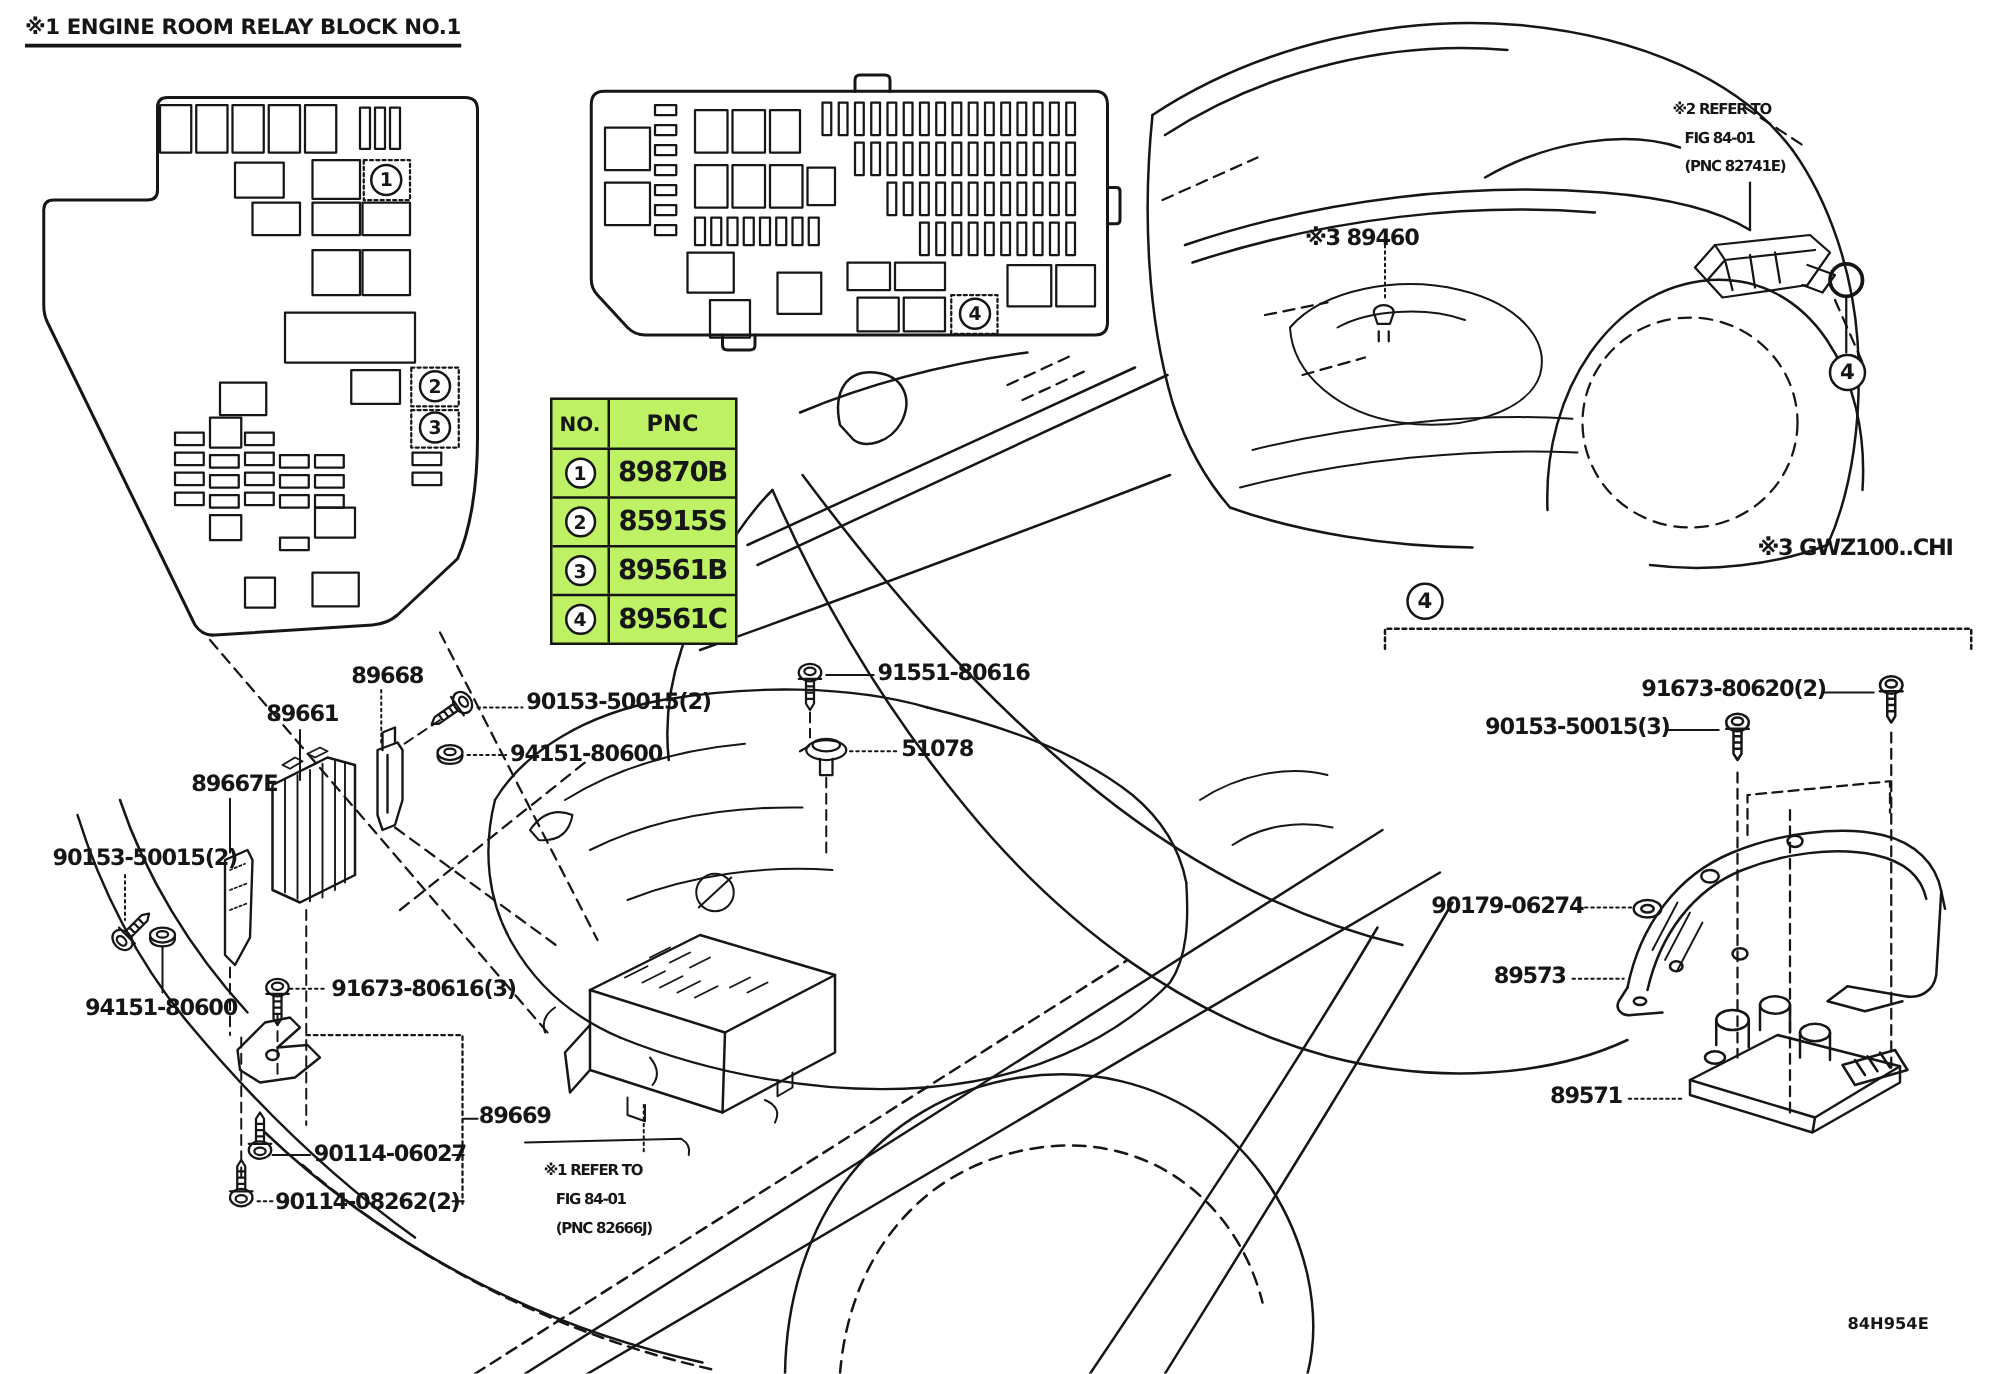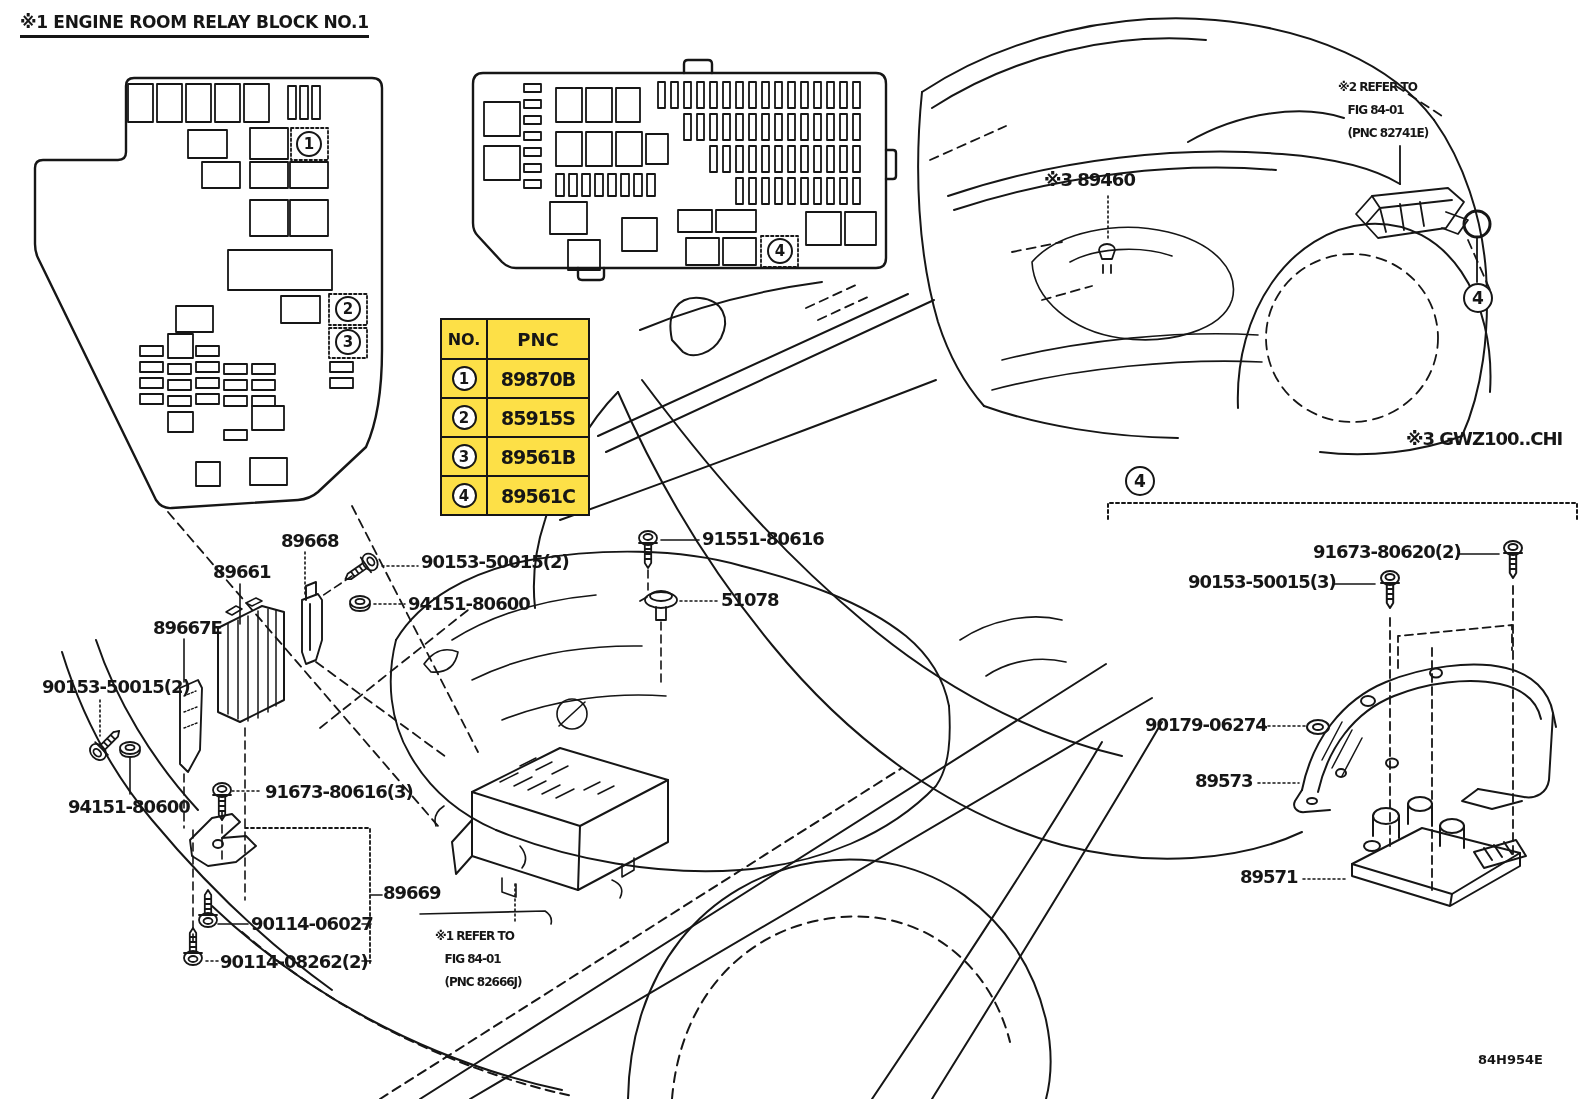--- a/index.html
+++ b/index.html
@@ -12,26 +12,26 @@
         white-space:pre;line-height:23px;color:#161616;}
   .inset-title{position:absolute;font-weight:bold;font-size:17px;letter-spacing:-0.3px;
         border-bottom:3px solid #161616;padding-bottom:3px;color:#161616;}
   .code{position:absolute;font-weight:bold;font-size:13px;letter-spacing:0;}
   .cnum{display:flex;align-items:center;justify-content:center;
         border:2.5px solid #161616;border-radius:50%;
         font-weight:bold;font-size:15px;color:#161616;background:#fff;}
   .cnum.abs{position:absolute;width:26px;height:26px;box-sizing:border-box;}
   .cnum.big{width:30px;height:30px;font-size:17px;}
   .pnc-table{position:absolute;left:440px;top:318px;width:150px;
-        border:2.5px solid #161616;box-sizing:border-box;background:#fde047;}
+        border:2.5px solid #161616;box-sizing:border-box;background:#bef264;}
   .pt-row{display:flex;height:37px;border-top:2px solid #161616;}
   .pt-row:first-child{border-top:none;height:38px;}
   .pt-no{width:44px;border-right:2px solid #161616;display:flex;align-items:center;justify-content:center;}
   .pt-pnc{flex:1;display:flex;align-items:center;justify-content:center;
-        font-weight:bold;font-size:19px;letter-spacing:-1px;}
+        font-weight:bold;font-size:22px;letter-spacing:-1px;}
   .pt-head{font-weight:bold;font-size:16px;letter-spacing:0;}
   .pt-head.pnc{font-size:18px;}
   .pt-circ{width:25px;height:25px;box-sizing:border-box;}
 </style>
 </head>
 <body>
 
 <div class="stage">
 
 <svg width="1592" height="1099" viewBox="0 0 1592 1099">
@@ -456,21 +456,21 @@
 <div class="lbl" style="left:421px;top:551px">90153-50015(2)</div>
 <div class="lbl" style="left:408px;top:593px">94151-80600</div>
 <div class="lbl" style="left:42px;top:676px">90153-50015(2)</div>
 <div class="lbl" style="left:68px;top:796px">94151-80600</div>
 <div class="lbl" style="left:702px;top:528px">91551-80616</div>
 <div class="lbl" style="left:721px;top:589px">51078</div>
 <div class="lbl" style="left:265px;top:781px">91673-80616(3)</div>
 <div class="lbl" style="left:383px;top:882px">89669</div>
 <div class="lbl" style="left:251px;top:913px">90114-06027</div>
 <div class="lbl" style="left:220px;top:951px">90114-08262(2)</div>
-<div class="lbl" style="left:1044px;top:169px">※3 89460</div>
+<div class="lbl" style="left:1044px;top:180px">※3 89460</div>
 <div class="lbl" style="left:1313px;top:541px">91673-80620(2)</div>
 <div class="lbl" style="left:1188px;top:571px">90153-50015(3)</div>
 <div class="lbl" style="left:1145px;top:714px">90179-06274</div>
 <div class="lbl" style="left:1195px;top:770px">89573</div>
 <div class="lbl" style="left:1240px;top:866px">89571</div>
 
 <div class="note" style="left:435px;top:925px">※1 REFER TO
    FIG 84-01
    (PNC 82666J)</div>
 <div class="note" style="left:1338px;top:76px">※2 REFER TO

